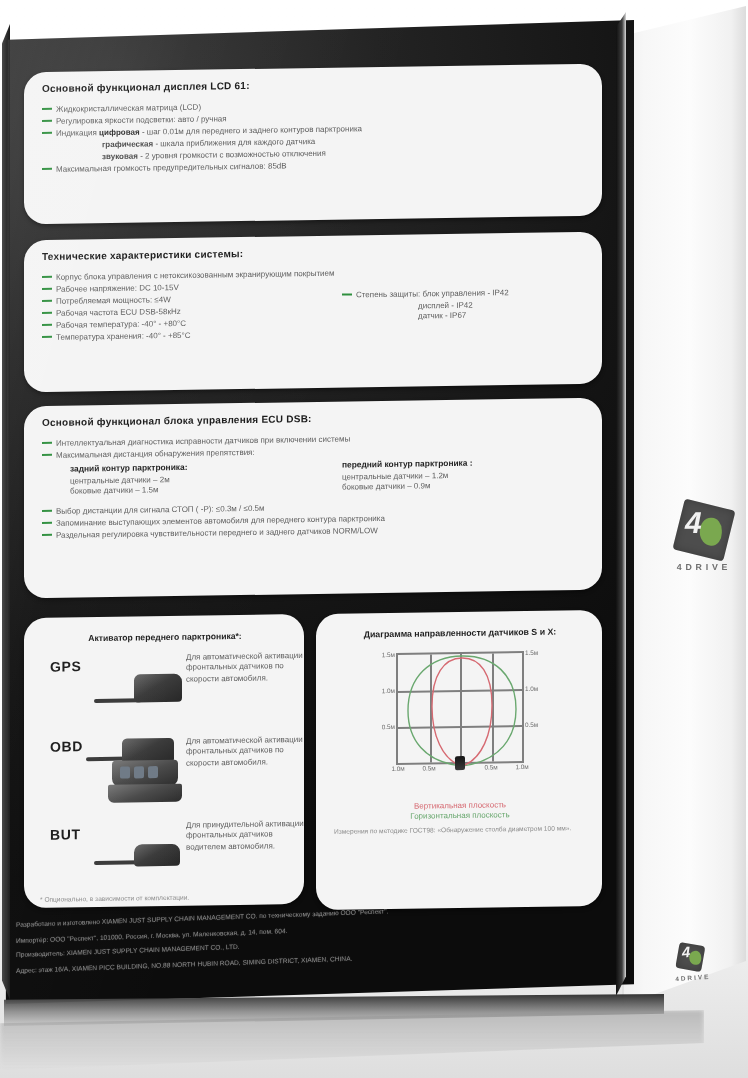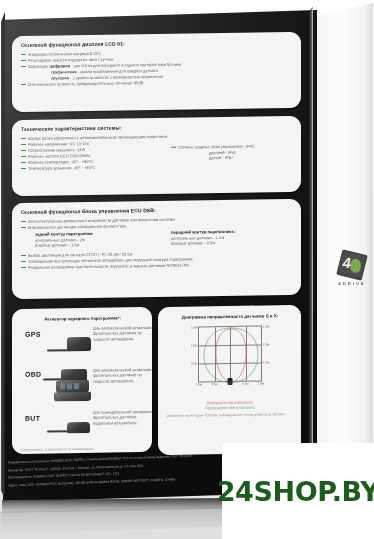--- a/index.html
+++ b/index.html
@@ -413,17 +413,14 @@
     <p>Разработано и изготовлено XIAMEN JUST SUPPLY CHAIN MANAGEMENT CO. по техническому заданию ООО "Респект".</p>
     <p>Импортёр: ООО "Респект", 101000, Россия, г. Москва, ул. Маленковская, д. 14, пом. 604.</p>
     <p>Производитель: XIAMEN JUST SUPPLY CHAIN MANAGEMENT CO., LTD.</p>
     <p>Адрес: этаж 16/A, XIAMEN PICC BUILDING, NO.88 NORTH HUBIN ROAD, SIMING DISTRICT, XIAMEN, CHINA.</p>
   </div>
 
   <div class="face-edge-right"></div>
   <div class="bottom-edge"></div>
   <div class="floor-shadow"></div>
 
-  <div class="watermark">
-    <span>24SHOP.BY</span>
-  </div>
 
 </div>
 
 </body></html>

